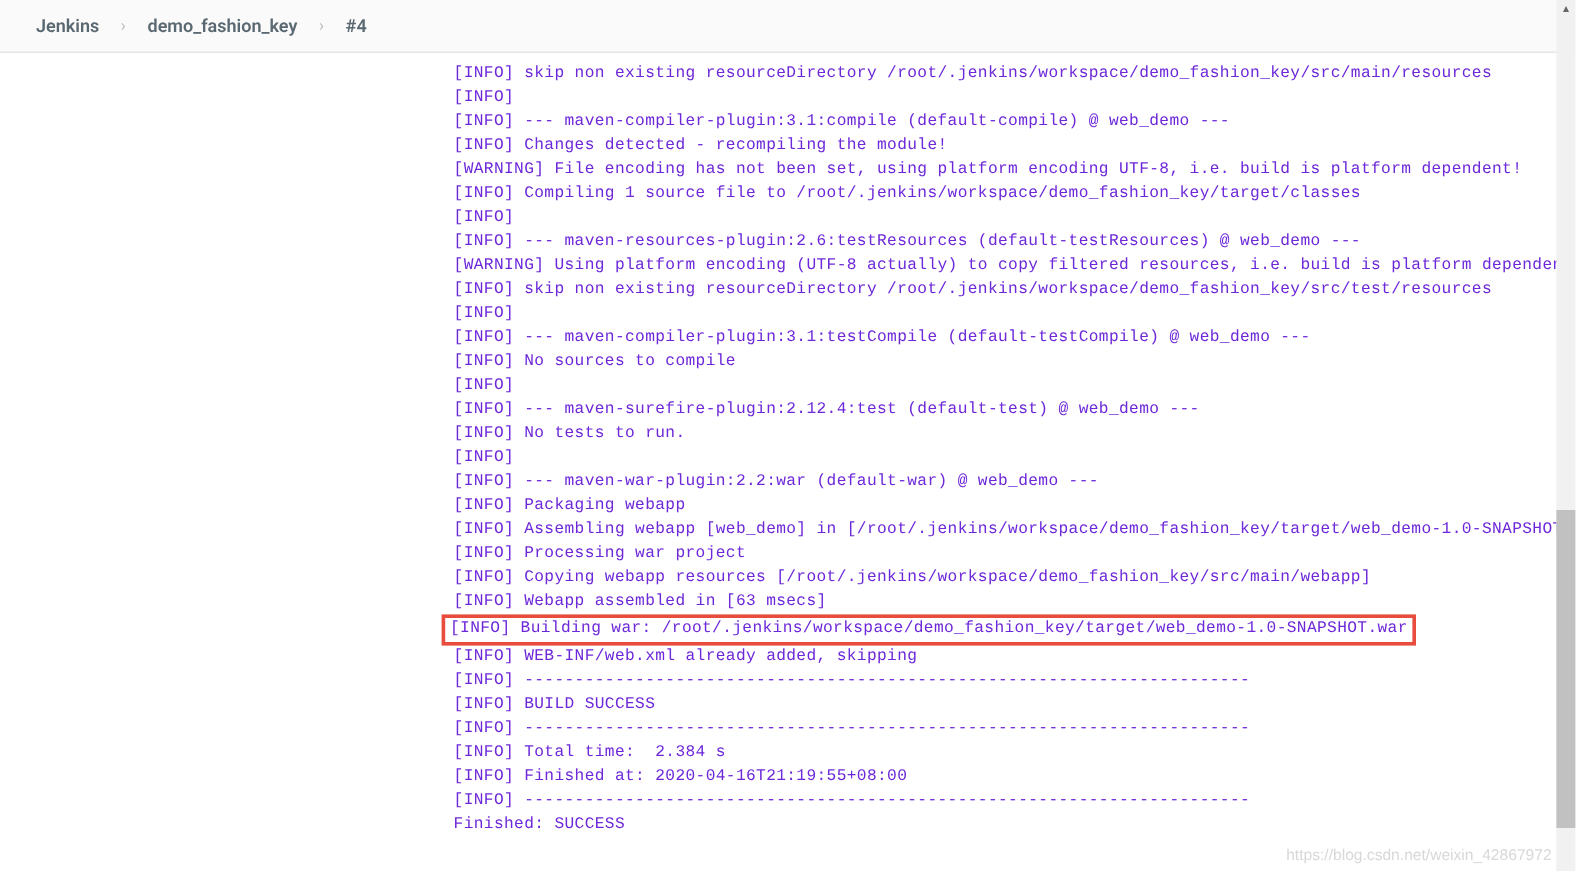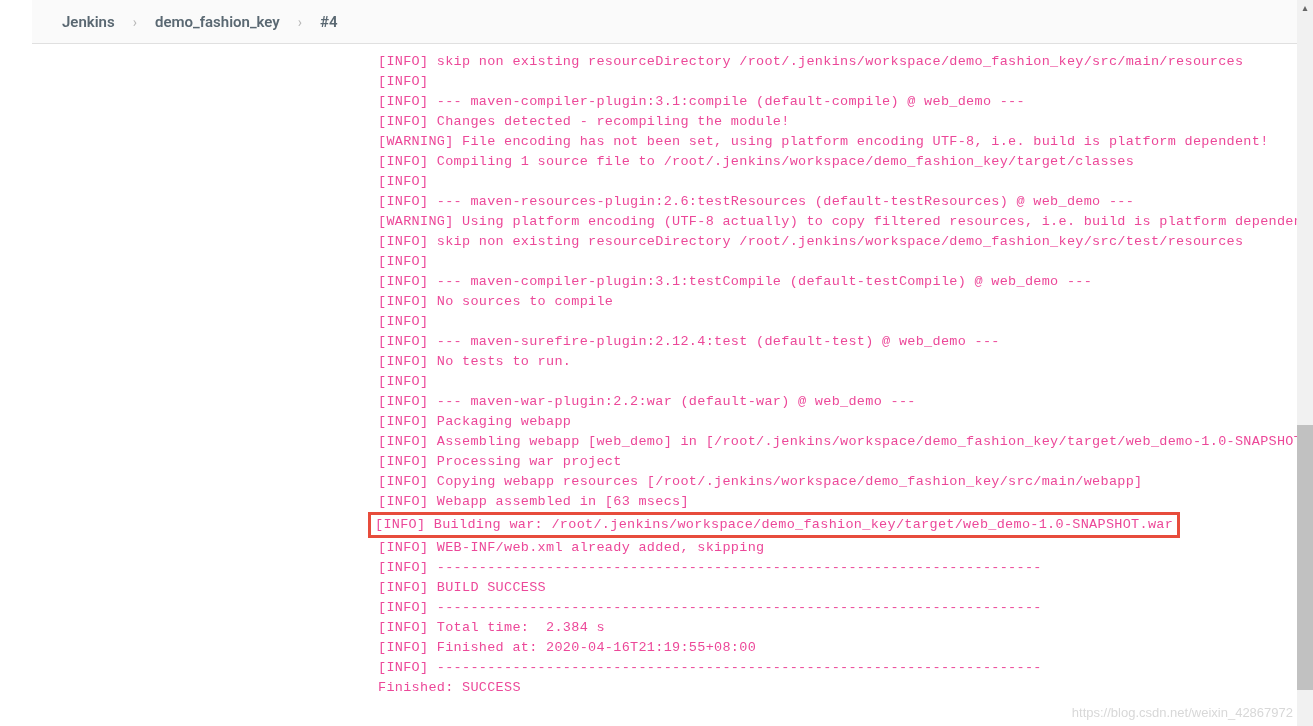--- a/index.html
+++ b/index.html
@@ -15,39 +15,38 @@
       overflow: hidden;
       position: relative;
     }
     .breadcrumb-bar {
       height: 44px;
       border-bottom: 1px solid #e0e0e0;
       display: flex;
       align-items: center;
       padding-left: 30px;
       background: #fafafa;
-      margin-left: 32px;
     }
     .breadcrumb-item {
       color: #5a6872;
       font-size: 15px;
       font-weight: 600;
       text-decoration: none;
       cursor: pointer;
     }
     .breadcrumb-separator {
       color: #b8b8b8;
       margin: 0 18px;
       font-size: 14px;
     }
     .console-output {
       font-family: "Courier New", Courier, monospace;
       font-size: 13.5px;
       line-height: 20px;
-      color: #ec4899;
+      color: #6d28d9;
       padding: 8px 0 0 378px;
       white-space: pre;
       letter-spacing: 0.3px;
     }
     .console-line {
       display: block;
     }
     .highlighted-line {
       border: 3px solid #e74c3c;
       border-radius: 0;

